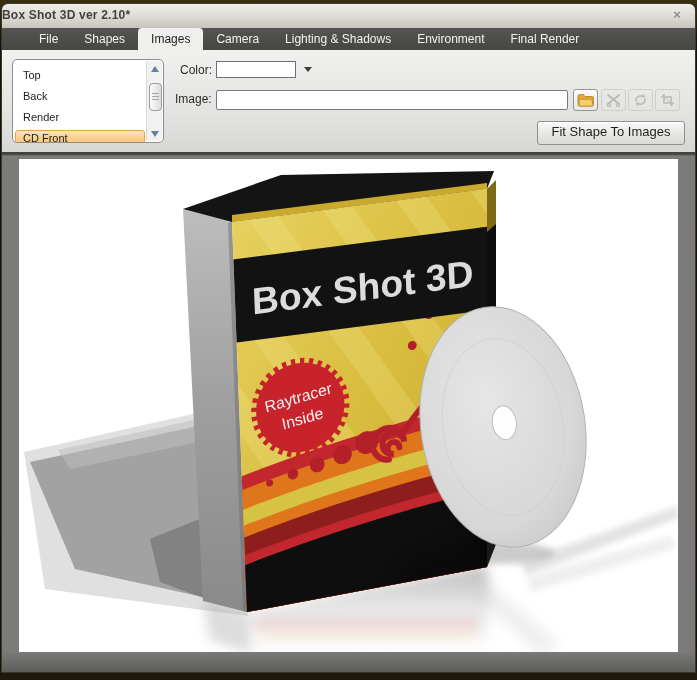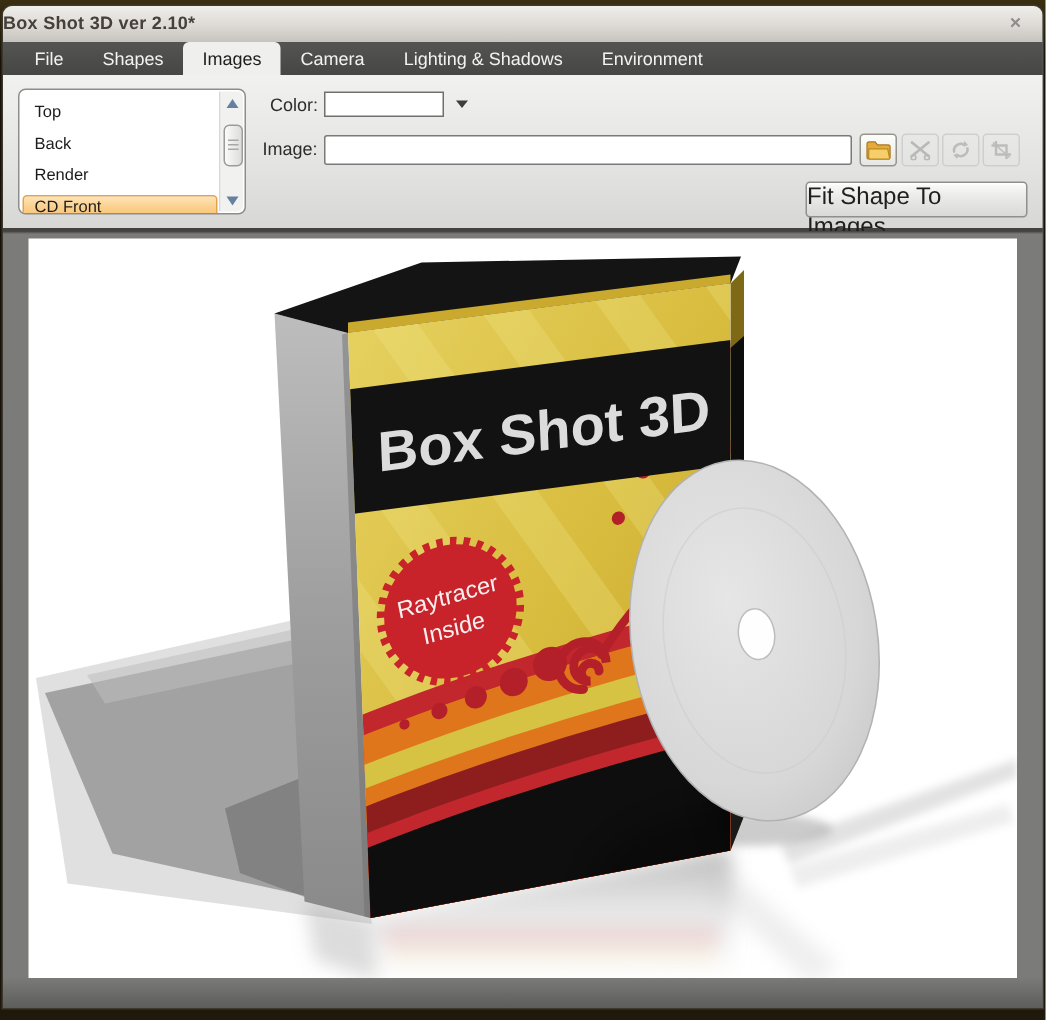--- a/index.html
+++ b/index.html
@@ -25,21 +25,21 @@
     font-size:12px;font-weight:bold;color:#45403a;letter-spacing:.2px;
   }
   .close-btn{
     position:absolute;right:10px;top:3px;width:16px;height:16px;
     color:#8f8d8a;font-size:13px;font-weight:bold;text-align:center;line-height:16px;cursor:default;
   }
   
   .tabbar{
     position:absolute;left:0;top:24px;width:100%;height:22px;
     background:linear-gradient(180deg,#545452 0%,#464644 100%);
-    display:flex;align-items:flex-end;padding-left:8px;box-sizing:border-box;
+    display:flex;align-items:flex-end;padding-left:24px;box-sizing:border-box;
   }
   .tab{
     height:22px;line-height:22px;padding:0 13px;font-size:12px;color:#f2f2f0;
     text-align:center;white-space:nowrap;
   }
   .tab.active{
     background:#efefed;color:#1e1e1e;border-radius:4px 4px 0 0;
   }
   
   .panel{
@@ -97,22 +97,22 @@
     position:absolute;top:39px;width:25px;height:22px;border-radius:3px;box-sizing:border-box;
     display:flex;align-items:center;justify-content:center;
   }
   .icon-btn.enabled{
     background:linear-gradient(180deg,#fdfdfc,#e6e6e4);border:1px solid #97948e;
   }
   .icon-btn.disabled{background:transparent;border:1px solid #cfcfcd;}
   .fit-btn{
     position:absolute;left:535px;top:71px;width:146px;height:22px;
     background:linear-gradient(180deg,#fbfbfa 0%,#e9e9e7 45%,#d9d9d7 100%);
-    border:1px solid #8f8f8d;border-radius:3px;font-size:16px;color:#1f1f1d;
-    text-align:left;line-height:20px;box-shadow:inset 0 1px 0 #fff;
+    border:1px solid #8f8f8d;border-radius:3px;font-size:13px;color:#1f1f1d;
+    text-align:center;line-height:20px;box-shadow:inset 0 1px 0 #fff;
   }
   
   .content{
     position:absolute;left:0;top:150px;width:100%;height:518px;
     background:linear-gradient(180deg,#3f3d39 0%,#7b7b79 2px,#7b7b79 96%,#5d5d5b 100%);
   }
   .canvas{
     position:absolute;left:17px;top:5px;width:659px;height:493px;background:#ffffff;
   }
   .canvas svg{display:block;}
@@ -127,20 +127,21 @@
     <div class="close-btn">×</div>
   </div>
 
   <div class="tabbar">
     <div class="tab">File</div>
     <div class="tab">Shapes</div>
     <div class="tab active">Images</div>
     <div class="tab">Camera</div>
     <div class="tab">Lighting &amp; Shadows</div>
     <div class="tab">Environment</div>
+    <div class="tab">Final Render</div>
   </div>
 
   <div class="panel">
 
     <div class="listbox">
       <div class="items">
         <div class="list-item">Top</div>
         <div class="list-item">Back</div>
         <div class="list-item">Render</div>
         <div class="list-item selected">CD Front</div>

